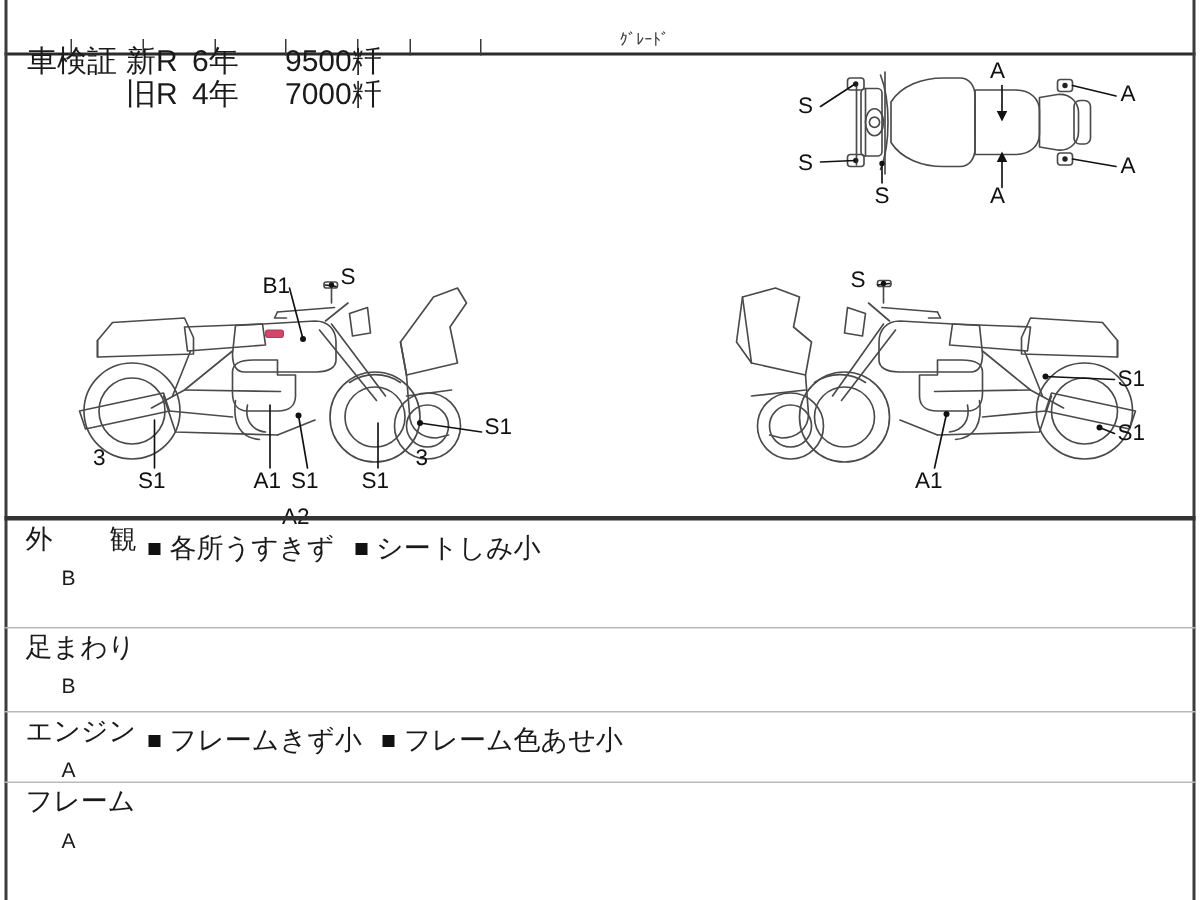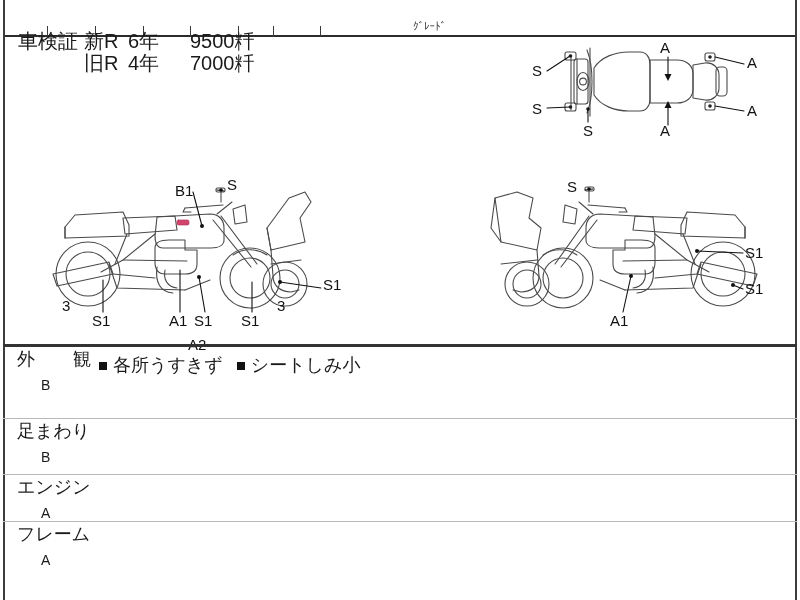--- a/index.html
+++ b/index.html
@@ -304,20 +304,24 @@
   </div>
 
   <div class="crow" style="top:419px;height:56px">
     <div class="cat">足まわり</div>
     <div class="grade">B</div>
   </div>
 
   <div class="crow" style="top:475px;height:47px">
     <div class="cat">エンジン</div>
     <div class="grade">A</div>
+    <div class="notes">
+      <span class="note"><span class="bullet"></span><span>フレームきず小</span></span>
+      <span class="note"><span class="bullet"></span><span>フレーム色あせ小</span></span>
+    </div>
   </div>
 
   <div class="crow" style="top:522px;height:56px;border-bottom:none">
     <div class="cat">フレーム</div>
     <div class="grade">A</div>
   </div>
 
 </div>
 
 </body></html>

